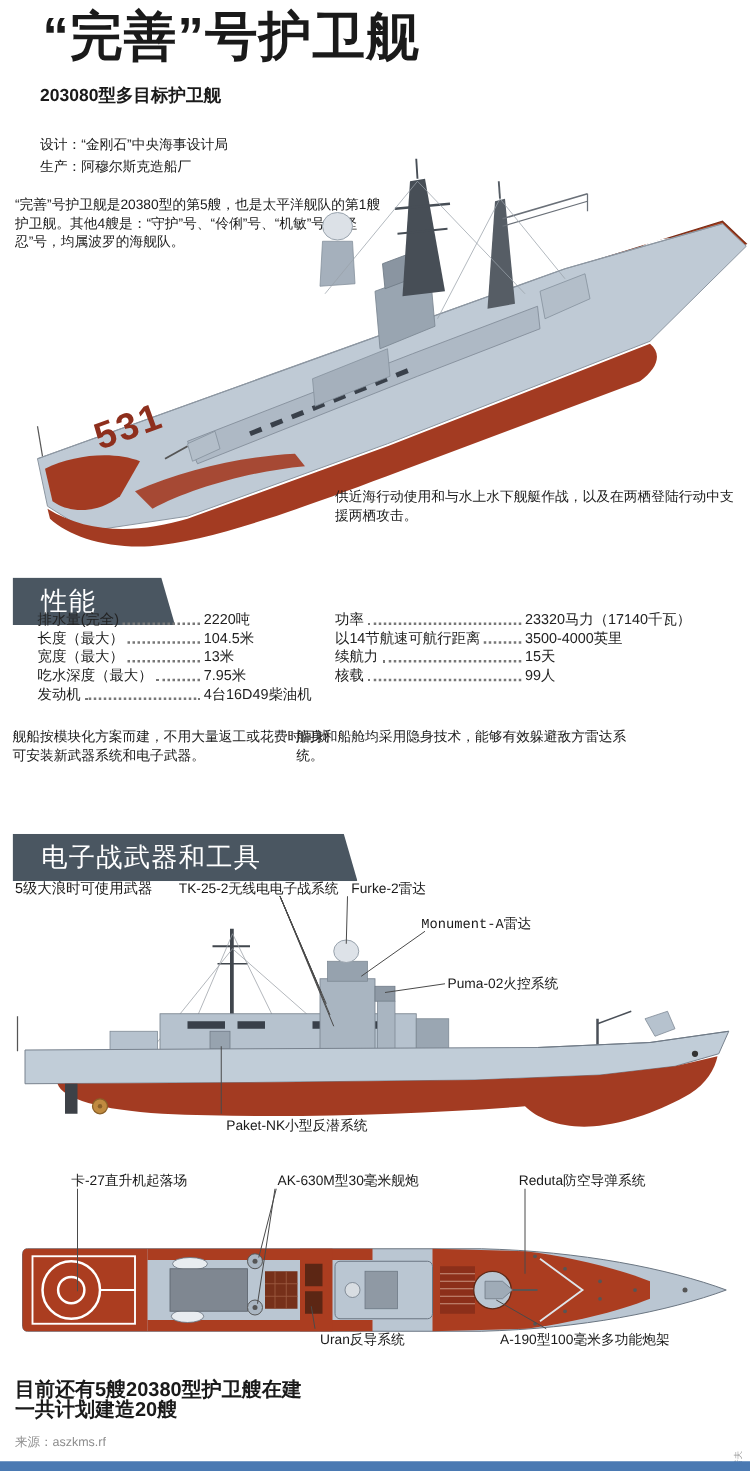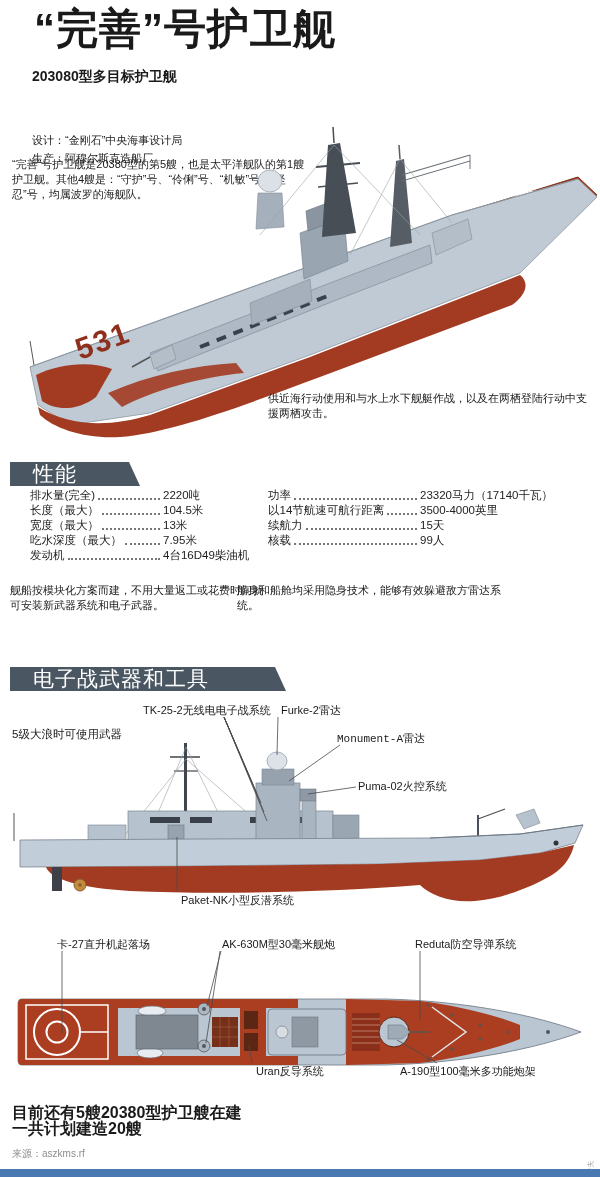--- a/index.html
+++ b/index.html
@@ -2,45 +2,45 @@
 <html><head>
 <meta charset="utf-8">
 <style>
   html,body{margin:0;padding:0;background:#fff;}
   .page{position:relative;width:600px;height:1177px;background:#fff;overflow:hidden;
         font-family:"Liberation Sans","DejaVu Sans",sans-serif;color:#1a1a1a;}
   .abs{position:absolute;}
   
   .title{left:34px;top:6px;font-size:42px;font-weight:bold;letter-spacing:1px;line-height:1.1;}
   .subtitle{left:12px;top:68px;font-size:14px;font-weight:bold;margin-left:20px;}
-  .meta{left:32px;top:107px;font-size:11px;line-height:18px;margin-top:24px;}
+  .meta{left:32px;top:107px;font-size:11px;line-height:18px;}
   .intro{left:12px;top:157px;width:300px;font-size:11px;line-height:15px;}
   .capt{left:268px;top:391px;width:326px;font-size:11px;line-height:15px;}
   
-  .secbar{height:24px;background:#4a5661;color:#fff;display:flex;align-items:center;
+  .secbar{height:38px;background:#4a5661;color:#fff;display:flex;align-items:center;
           padding-left:23px;box-sizing:border-box;font-size:21px;letter-spacing:1px;
           clip-path:polygon(0 0,calc(100% - 11px) 0,100% 100%,0 100%);}
   .bar1{left:10px;top:462px;width:130px;}
   .bar2{left:10px;top:667px;width:276px;}
   
   .speccol{top:488px;}
   .colL{left:30px;width:290px;}
   .colR{left:268px;width:330px;}
   .specrow{display:flex;align-items:flex-end;height:15px;font-size:11.5px;color:#222;}
   .dots{flex:1;border-bottom:2px dotted #777;margin:0 3px 3px 3px;height:1px;}
   .colL .sval{width:157px;}
   .colR .sval{width:178px;}
   .slabel{white-space:nowrap;}
   
   .note{font-size:11px;line-height:15px;}
   .noteL{left:10px;top:583px;width:255px;}
   .noteR{left:237px;top:583px;width:270px;}
   
   .dlabel{position:absolute;font-size:11px;white-space:nowrap;color:#1a1a1a;}
-  .ewnote{font-size:11.5px;margin-top:24px;}
+  .ewnote{font-size:11.5px;}
   
   .endnote{left:12px;top:1105px;font-size:16px;font-weight:bold;line-height:16px;}
   .source{left:12px;top:1147px;font-size:10px;color:#8d8d8d;}
   .credits{right:4px;bottom:14px;width:336px;font-size:7px;color:#9a9a9a;
            transform:rotate(-90deg);transform-origin:100% 100%;text-align:left;white-space:nowrap;}
   .bluebar{left:0;bottom:0;width:600px;height:8px;background:#4a79b2;}
   svg{display:block;}
   svg text{font-family:"Liberation Sans","DejaVu Sans",sans-serif;}
 </style>
 </head>

